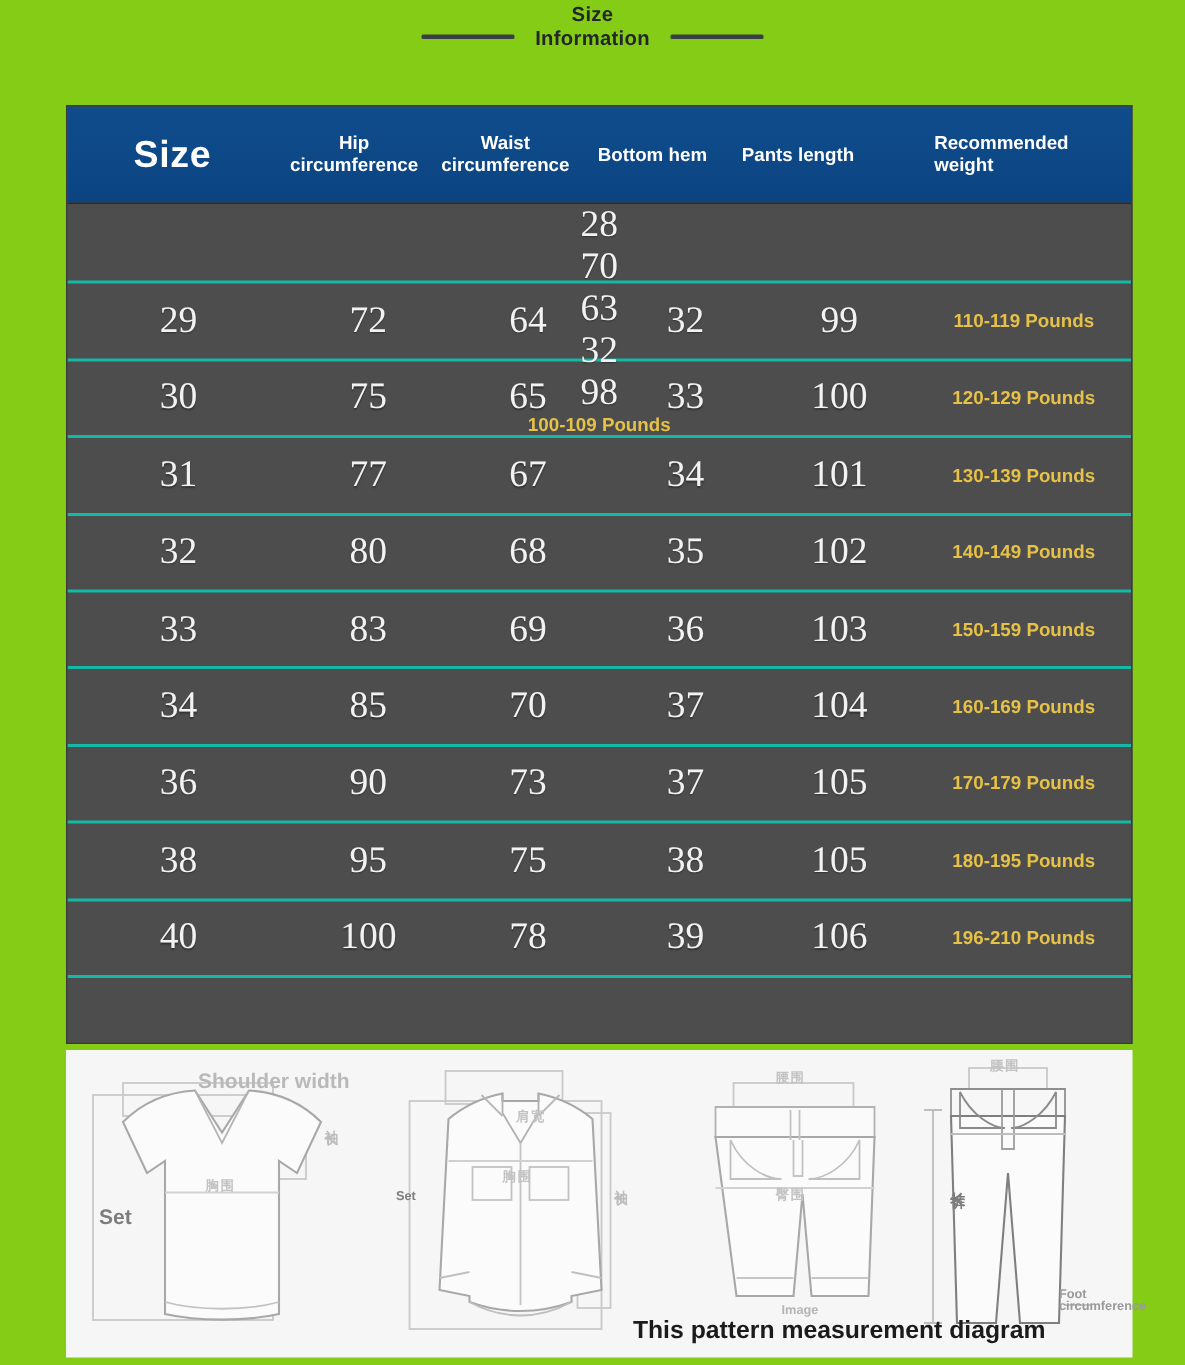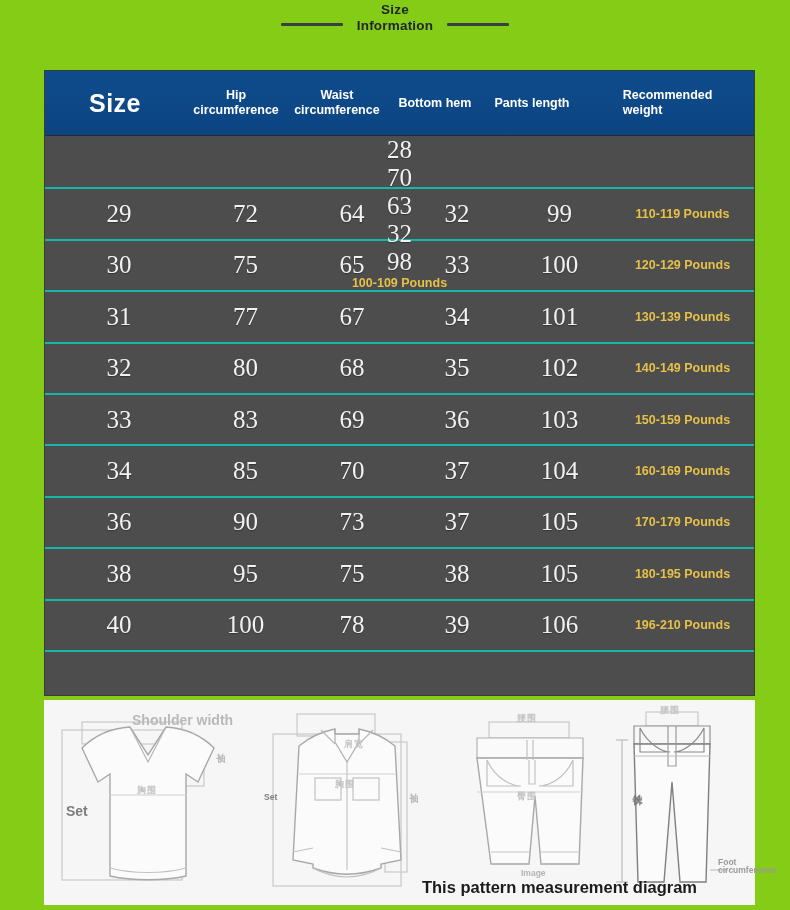--- a/index.html
+++ b/index.html
@@ -291,19 +291,19 @@
           <path d="M58 44 L 58 66 L 66 66 L 66 44" stroke="#9f9f9f"></path>
           <path d="M24 56 L 100 56" stroke="#bdbdbd"></path>
           <line x1="12" y1="40" x2="12" y2="182" stroke="#bdbdbd"></line>
           <line x1="6" y1="40" x2="18" y2="40" stroke="#bdbdbd"></line>
           <line x1="6" y1="182" x2="18" y2="182" stroke="#bdbdbd"></line>
           <line x1="100" y1="170" x2="118" y2="170" stroke="#c4c4c4"></line>
         </g>
       </svg>
       <div class="dlabel cn" style="left:50px; top:4px;">腰围</div>
       <div class="dlabel vert dark" style="left:20px; top:86px; font-size:10px;">长裤</div>
-      <div class="dlabel small" style="left:96px; top:158px; width:46px; white-space:normal; line-height:8px; color:#9a9a9a;margin-left:12px;">Foot circumference</div>
+      <div class="dlabel small" style="left:96px; top:158px; width:46px; white-space:normal; line-height:8px; color:#9a9a9a;">Foot circumference</div>
     </div>
 
     <div class="caption">This pattern measurement diagram</div>
   </div>
 
 </div>
 
 </body></html>

